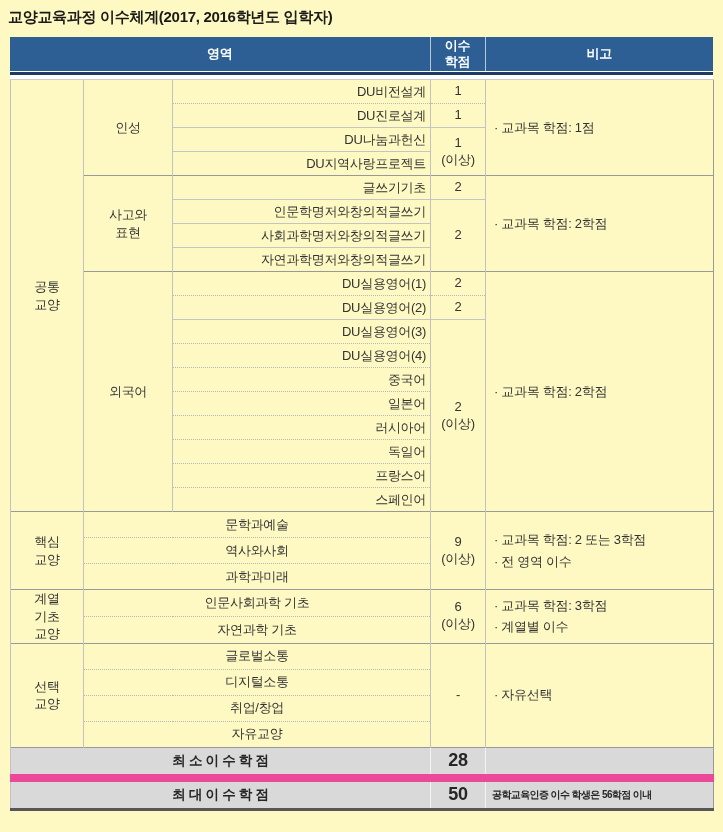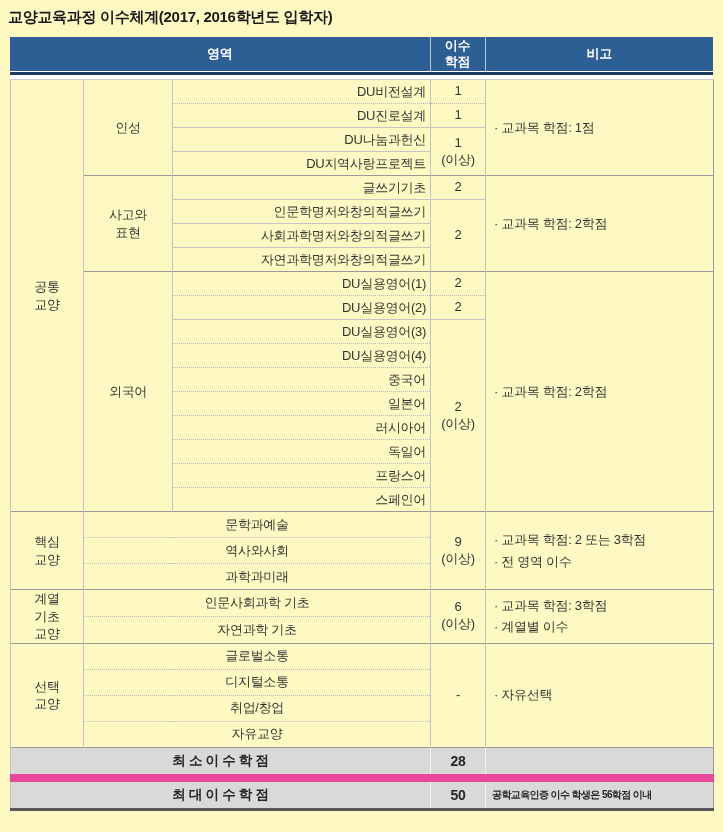--- a/index.html
+++ b/index.html
@@ -93,21 +93,21 @@
   td.dot  { border-top: 1px dotted #b8b8b8; }
   td.sol  { border-top: 1px solid #c4c4c4; }
   tr.grp > td { border-top: 1px solid #999999; margin-top: 15px; }
   
   tr.foot > td {
     background: #d9d9d9;
     font-weight: bold;
     color: #262626;
   }
   tr.foot td.flabel { text-align: center; font-size: 13.5px; }
-  tr.foot td.fcredit { text-align: center; font-size: 14px; }
+  tr.foot td.fcredit { text-align: center; font-size: 18px; }
   tr.foot td.fremark {
     text-align: left;
     font-size: 10px;
     letter-spacing: -0.6px;
     padding-left: 6px;
   }
   tr.foot td + td { border-left: 1px solid #f2f2f2; }
   tr.foot2 > td { border-top: 8px solid #ec4899; }
 </style>
 </head>

